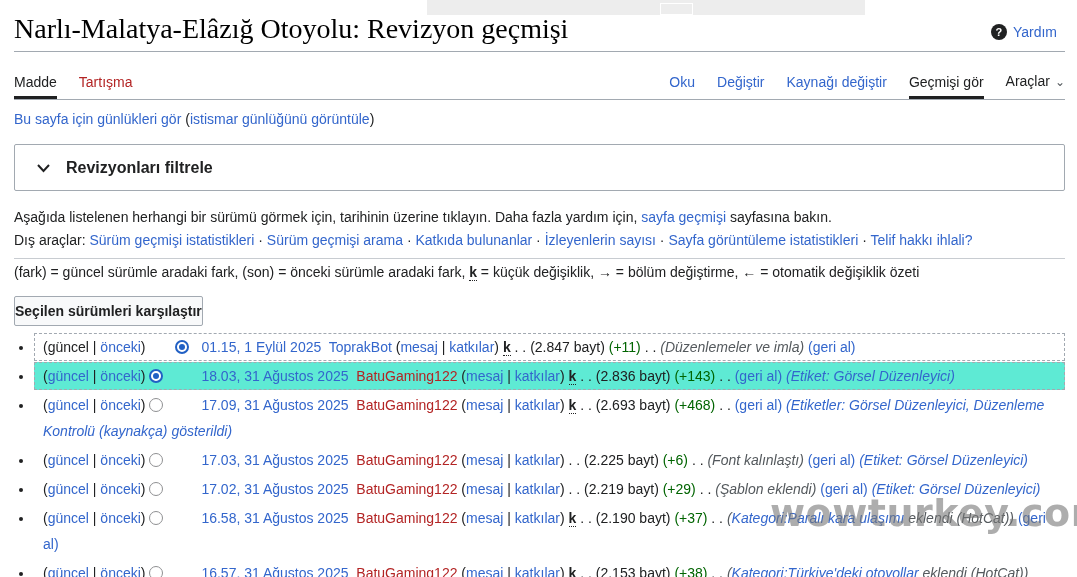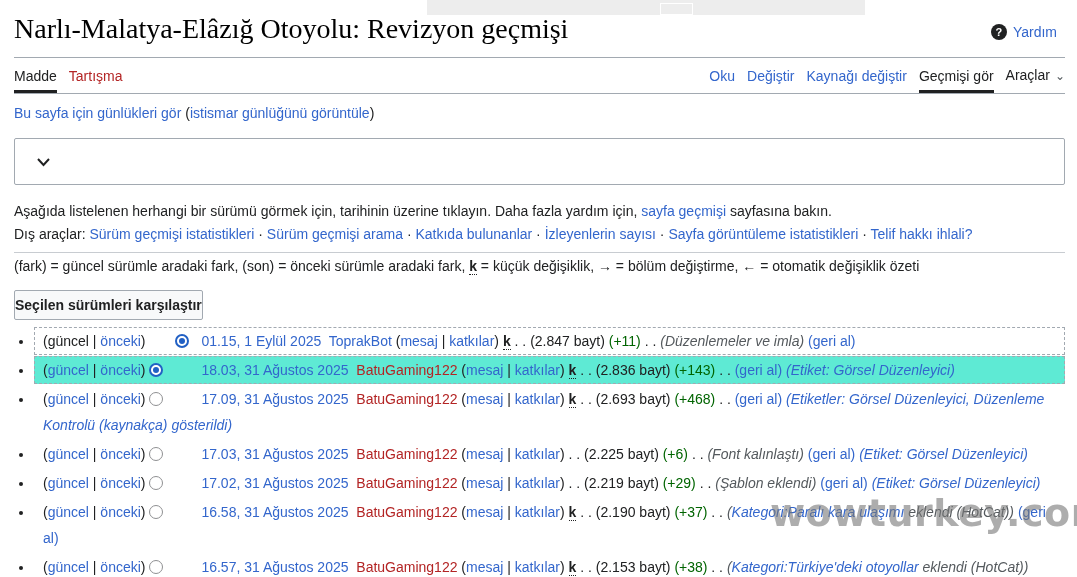--- a/index.html
+++ b/index.html
@@ -12,32 +12,32 @@
   a { color:#3366cc; text-decoration:none; cursor:pointer; }
 
   
   .artifact { position:absolute; left:427px; top:0; width:438px; height:15px; background:#ededed; }
   .artifact-box { position:absolute; left:233px; top:3px; width:33px; height:12px; border:1px solid #fff; }
 
   .content { padding:0 12px 0 14px; position:relative; }
 
   .header { position:relative; }
   h1.title {
-    margin:0; padding:13px 0 12px; border-bottom:1px solid #a2a9b1;
+    margin:0; padding:13px 0 6px; border-bottom:1px solid #a2a9b1;
     font-family:"Liberation Serif","DejaVu Serif",serif;
     font-weight:400; font-size:28px; line-height:32px; color:#000;
   }
   .help { position:absolute; right:8px; top:24px; display:flex; align-items:center; gap:6px; font-size:14px; }
   .help-icon {
     width:16px; height:16px; border-radius:50%; background:#202122; color:#fff;
     font-size:11px; font-weight:bold; display:flex; align-items:center; justify-content:center;
   }
 
   .tabs { display:flex; justify-content:space-between; align-items:flex-end; border-bottom:1px solid #a2a9b1; }
-  .tabs-left, .tabs-right { display:flex; gap:12px; align-items:flex-end; }
+  .tabs-left, .tabs-right { display:flex; gap:22px; align-items:flex-end;margin-top:12px; }
   .tab { display:inline-block; padding:9px 0 8px; line-height:17px; }
   .tab.active { color:#202122; border-bottom:3px solid #202122; padding-bottom:5px; }
   .tab.missing { color:#b32424; }
   .tab.menu { color:#202122; }
   .chev { color:#54595d; font-size:12px; margin-left:5px; }
 
   .logline { margin:11px 0 0; line-height:17px; }
 
   .filterbox {
     margin-top:16px; height:47px; border:1px solid #a2a9b1; border-radius:2px;
@@ -115,20 +115,21 @@
         <a class="tab menu">Araçlar<span class="chev">⌄</span></a>
       </div>
   </div>
 
   <p class="logline"><a>Bu sayfa için günlükleri gör</a><span> (</span><a>istismar günlüğünü görüntüle</a><span>)</span></p>
 
   <div class="filterbox">
     <svg width="15" height="10" viewBox="0 0 15 10">
       <polyline points="2,2 7.5,8 13,2" fill="none" stroke="#202122" stroke-width="2"></polyline>
     </svg>
+    <span class="filterlabel">Revizyonları filtrele</span>
   </div>
 
   <p class="intro"><span>Aşağıda listelenen herhangi bir sürümü görmek için, tarihinin üzerine tıklayın. Daha fazla yardım için, </span><a>sayfa geçmişi</a><span> sayfasına bakın.</span></p>
 
   <p class="tools"><span>Dış araçlar: </span><span id="toolslinks"><a>Sürüm geçmişi istatistikleri</a><span> · </span><a>Sürüm geçmişi arama</a><span> · </span><a>Katkıda bulunanlar</a><span> · </span><a>İzleyenlerin sayısı</a><span> · </span><a>Sayfa görüntüleme istatistikleri</a><span> · </span><a>Telif hakkı ihlali?</a></span></p>
 
   <hr class="div">
 
   <p class="legend"><span>(fark) = güncel sürümle aradaki fark, (son) = önceki sürümle aradaki fark, </span><span class="legend-k" style="font-weight:bold;">k</span><span> = küçük değişiklik, → = bölüm değiştirme, ← = otomatik değişiklik özeti</span></p>
 

